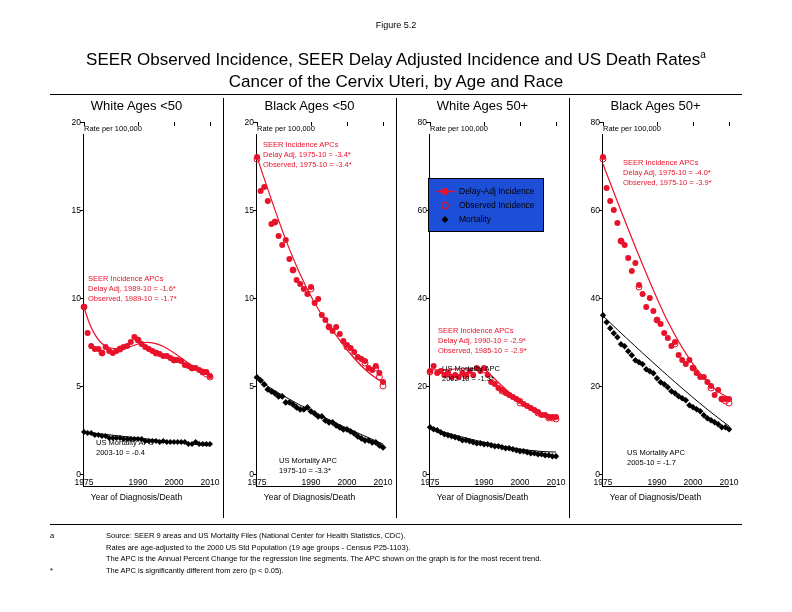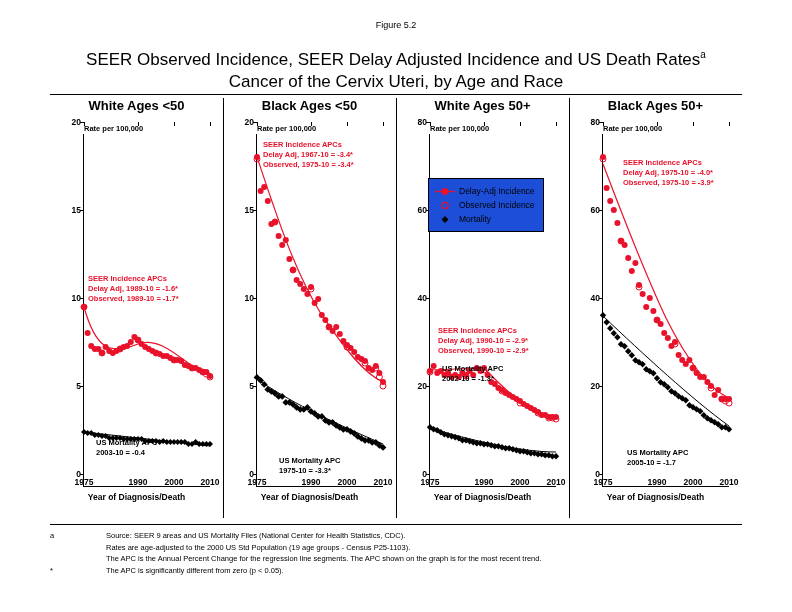--- a/index.html
+++ b/index.html
@@ -4,21 +4,21 @@
 <style>
   html,body{margin:0;padding:0;}
   body{width:792px;height:612px;background:#ffffff;font-family:"Liberation Sans",sans-serif;color:#000;overflow:hidden;}
   .page{position:relative;width:792px;height:612px;}
   .fig-num{position:absolute;top:20px;left:0;width:792px;text-align:center;font-size:9px;}
   .title{position:absolute;top:44px;left:0;width:792px;text-align:center;font-size:17px;line-height:22px;}
   .title sup{font-size:10px;vertical-align:super;}
   .rule{position:absolute;left:50px;width:692px;height:1px;background:#000;}
   .rule-top{top:94px;}
   .rule-bottom{top:524px;}
-  .panels{position:absolute;top:98px;left:50px;width:692px;height:420px;display:flex;font-weight:bold;}
+  .panels{position:absolute;top:98px;left:50px;width:692px;height:420px;display:flex;}
   .panel{position:relative;width:173px;height:420px;}
   .panel-title{position:absolute;top:0px;left:0;width:173px;text-align:center;font-size:13px;}
   .vdiv{position:absolute;top:98px;width:1px;background:#000;height:420px;}
   .plot{position:absolute;left:34px;top:24px;width:126px;height:352px;}
   .yaxis{position:absolute;left:33px;top:36px;width:1px;height:352px;background:#000;}
   .xaxis{position:absolute;left:33px;top:388px;width:127px;height:1px;background:#000;}
   .ytick{position:absolute;right:100%;margin-right:3px;font-size:8.5px;transform:translateY(-50%);white-space:nowrap;}
   .ytickmark{position:absolute;left:-4px;width:4px;height:1px;background:#000;}
   .xtick{position:absolute;top:100%;margin-top:3px;font-size:8.5px;transform:translateX(-50%);white-space:nowrap;}
   .xtickmark{position:absolute;top:0px;width:1px;height:4px;background:#000;}
@@ -301,21 +301,21 @@
               <path d="M111.6,315 l3.4,3.4 l-3.4,3.4 l-3.4,-3.4 z"></path>
             <path d="M115.2,317 l3.4,3.4 l-3.4,3.4 l-3.4,-3.4 z"></path>
               <path d="M118.8,317 l3.4,3.4 l-3.4,3.4 l-3.4,-3.4 z"></path>
             <path d="M122.4,320 l3.4,3.4 l-3.4,3.4 l-3.4,-3.4 z"></path>
               <path d="M126,322 l3.4,3.4 l-3.4,3.4 l-3.4,-3.4 z"></path>
           </g>
         </svg>
       </div>
       <div class="ann red" style="left:40px;top:42px;">
         <div>SEER Incidence APCs</div>
-        <div>Delay Adj, 1967-10 = -3.4*</div>
+        <div>Delay Adj, 1975-10 = -3.4*</div>
         <div>Observed, 1975-10 = -3.4*</div>
       </div>
       <div class="ann" style="left:56px;top:358px;">
         <div>US Mortality APC</div>
         <div>1975-10 = -3.3*</div>
       </div>
       <div class="xtitle">Year of Diagnosis/Death</div>
     </div>
 
     <div class="panel">
@@ -431,21 +431,21 @@
             <path d="M115.2,330 l3.2,3.2 l-3.2,3.2 l-3.2,-3.2 z"></path>
               <path d="M118.8,330 l3.2,3.2 l-3.2,3.2 l-3.2,-3.2 z"></path>
             <path d="M122.4,331 l3.2,3.2 l-3.2,3.2 l-3.2,-3.2 z"></path>
               <path d="M126,331 l3.2,3.2 l-3.2,3.2 l-3.2,-3.2 z"></path>
           </g>
         </svg>
       </div>
       <div class="ann red" style="left:42px;top:228px;">
         <div>SEER Incidence APCs</div>
         <div>Delay Adj, 1990-10 = -2.9*</div>
-        <div>Observed, 1990-10 = -2.9*</div>
+        <div>Observed, 1985-10 = -2.9*</div>
       </div>
       <div class="ann" style="left:46px;top:266px;">
         <div>US Mortality APC</div>
         <div>2002-10 = -1.3*</div>
       </div>
       <div class="xtitle">Year of Diagnosis/Death</div>
     </div>
 
     <div class="panel">
       <div class="panel-title">Black Ages 50+</div>

